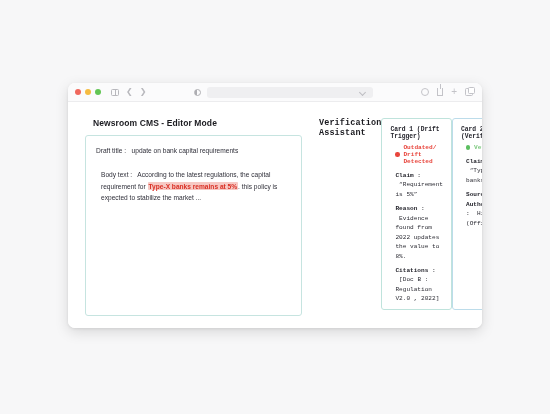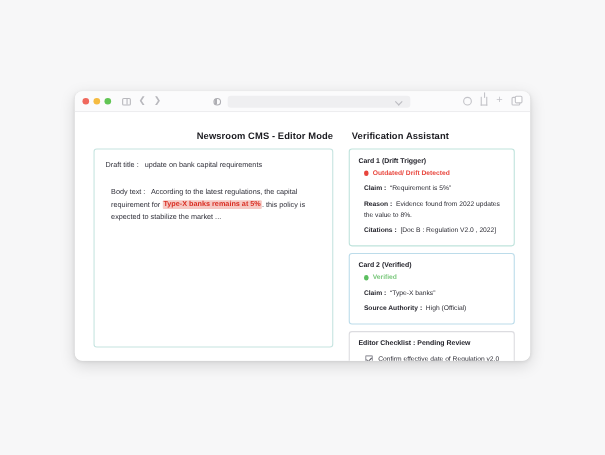--- a/index.html
+++ b/index.html
@@ -172,21 +172,20 @@
     color: #1b1b20;
     margin: 0 0 7px 11px;
     letter-spacing: 0.1px;
   }
 
   
   #editor-pane {
     width: 222px;
     display: flex;
     flex-direction: column;
-    align-items: flex-end;
   }
   #editor-box {
     flex: 1;
     border: 1px solid #c6e4e0;
     border-radius: 3px;
     background: #ffffff;
     padding: 10px 10px 10px 10px;
     box-sizing: border-box;
     margin-left: 3px;
   }
@@ -209,21 +208,22 @@
     color: #d93025;
     font-weight: bold;
     padding: 0.5px 1px;
     border-radius: 1px;
   }
 
   
   #assistant-pane {
     width: 152px;
     display: flex;
-    flex-direction: column;
+    flex-direction: row;
+    font-family: Liberation Mono, monospace;
   }
   .card {
     border-radius: 3px;
     background: #fff;
     padding: 7px 8px 8px 8px;
     box-sizing: border-box;
     margin-bottom: 6px;
   }
   #card-1 { border: 1px solid #bfe3dc; }
   #card-2 { border: 1px solid #bcdcea; }

